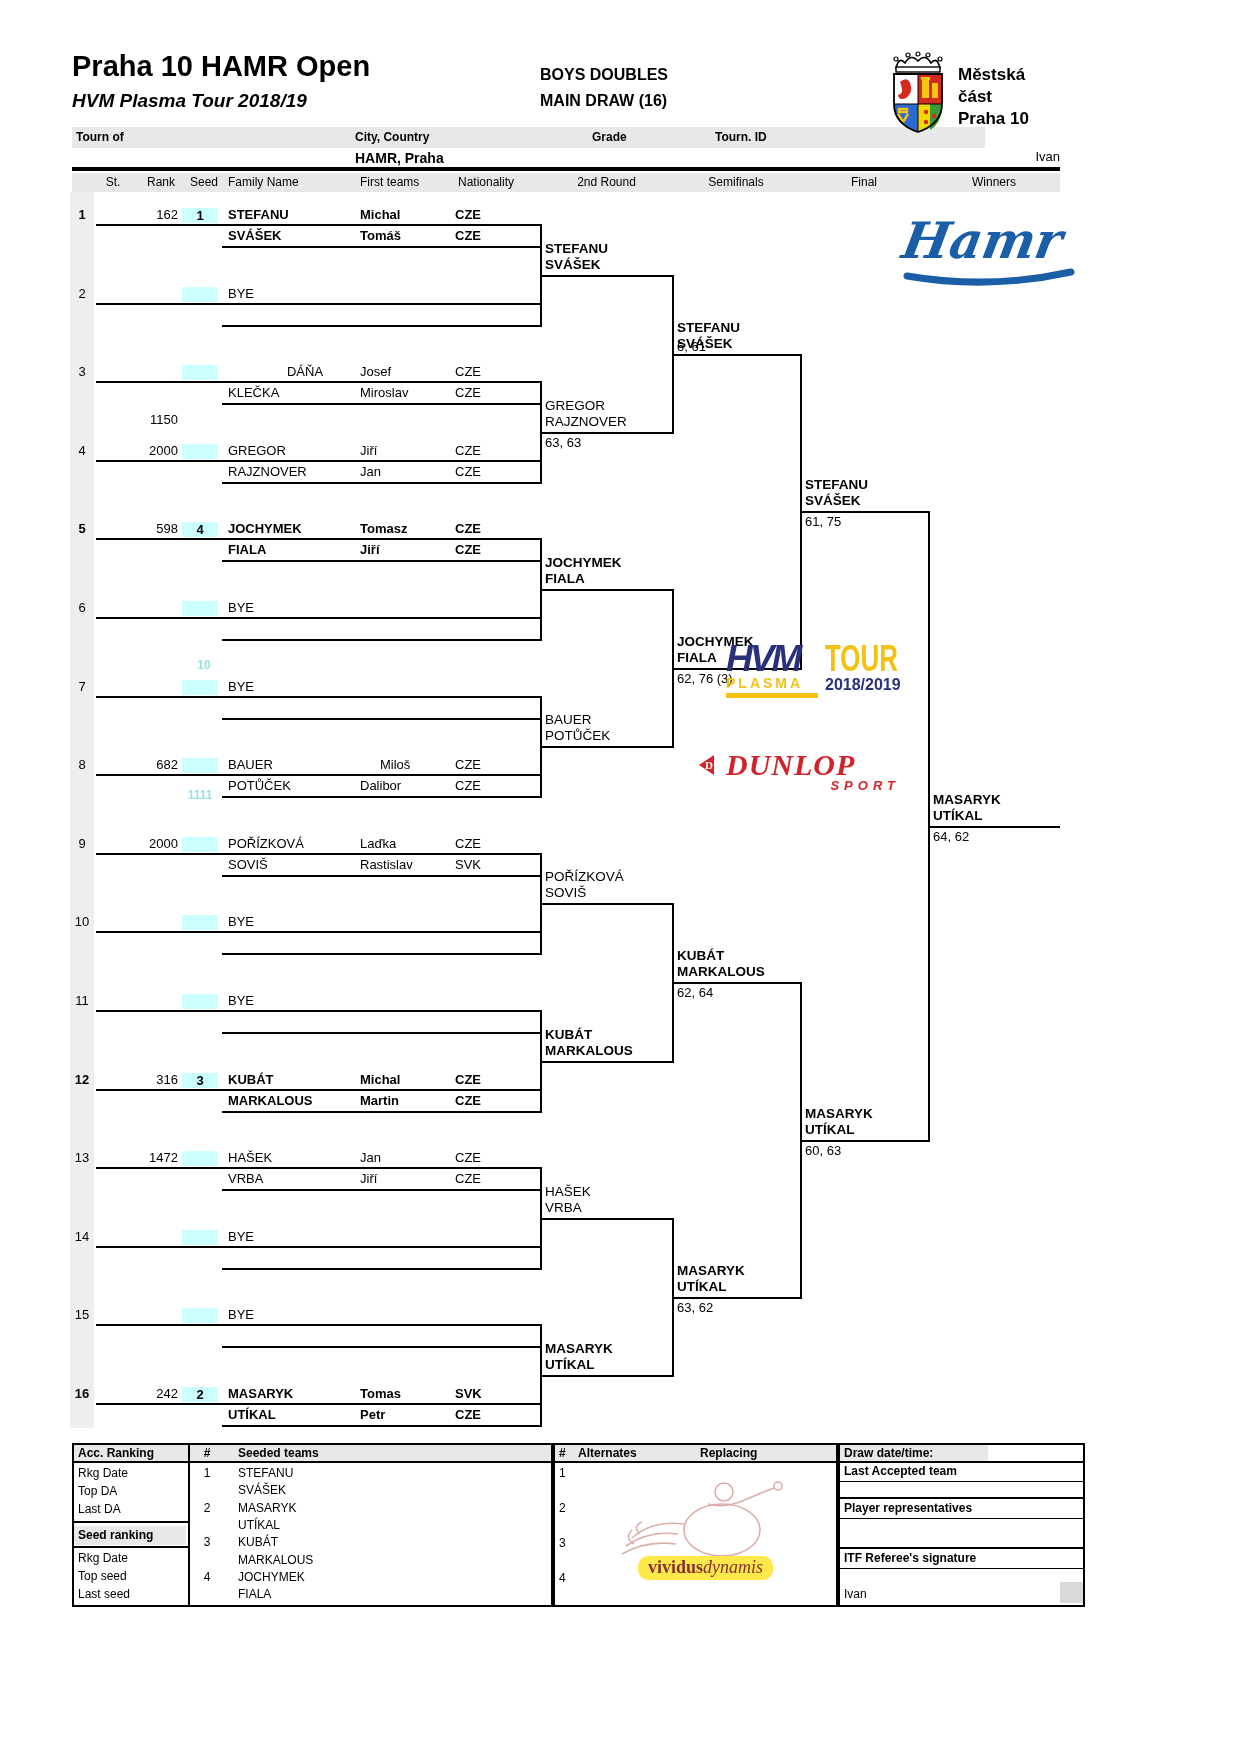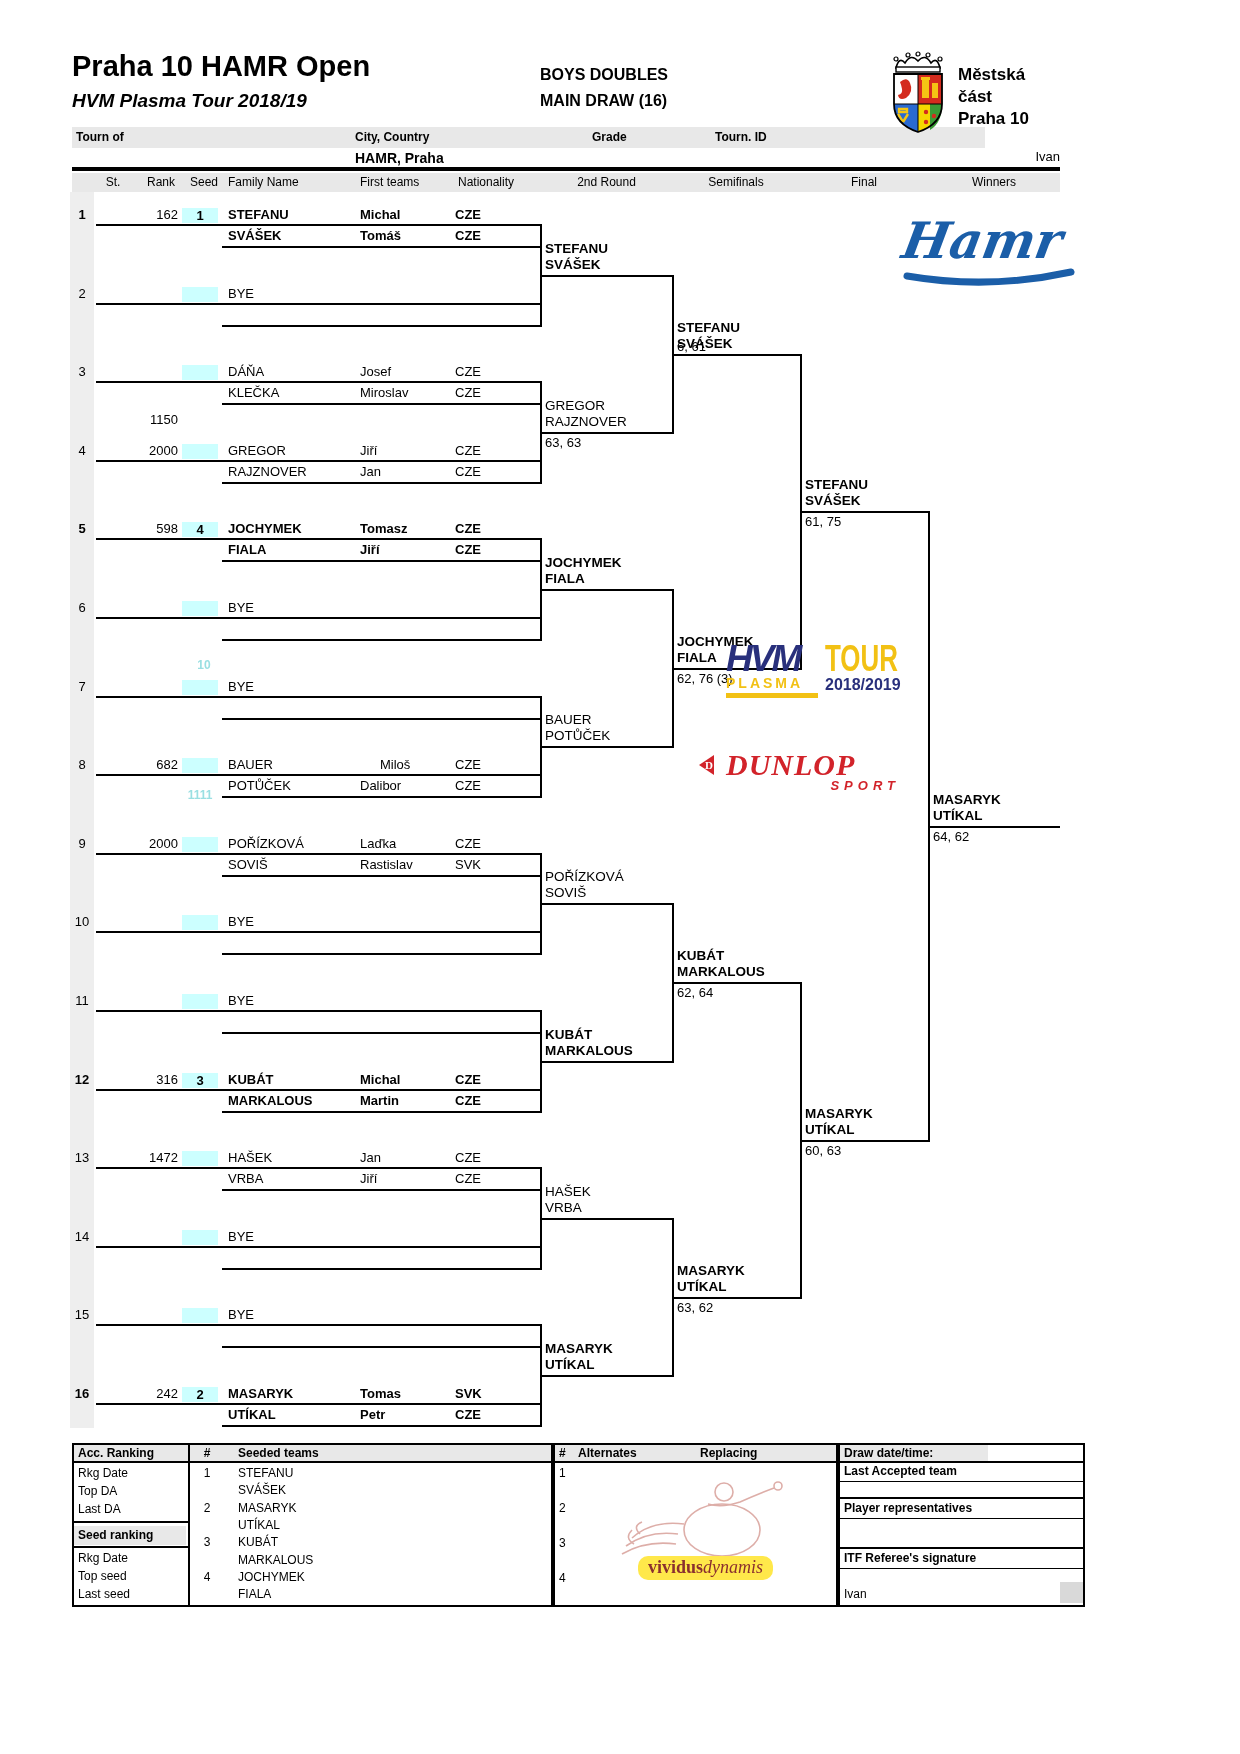--- a/index.html
+++ b/index.html
@@ -104,21 +104,21 @@
       <div class="abs ctr " style="left: 70px; top: 286px; width: 24px; font-size: 13px;">2</div>
       <div class="abs" style="left: 96px; top: 303px; width: 444px; height: 2px; background: rgb(0, 0, 0);"></div>
       <div class="abs" style="left: 222px; top: 325px; width: 318px; height: 2px; background: rgb(0, 0, 0);"></div>
       <div class="seedbox" style="left: 182px; top: 287px; width: 36px; height: 15px;"></div>
       <div class="abs" style="left: 228px; top: 286px; font-size: 13px;">BYE</div>
       <div class="abs ctr " style="left: 70px; top: 364px; width: 24px; font-size: 13px;">3</div>
       <div class="abs" style="left: 96px; top: 381px; width: 444px; height: 2px; background: rgb(0, 0, 0);"></div>
       <div class="abs" style="left: 222px; top: 403px; width: 318px; height: 2px; background: rgb(0, 0, 0);"></div>
       <div class="abs rt" style="left: 136px; top: 364px; width: 42px; font-size: 13px; margin-top: 48px;">1150</div>
       <div class="seedbox" style="left: 182px; top: 365px; width: 36px; height: 15px;"></div>
-      <div class="abs" style="left: 228px; top: 364px; width: 130px; font-size: 13px;">DÁŇA</div>
+      <div class="abs" style="left: 240px; top: 364px; width: 130px; font-size: 13px; text-align: center;">DÁŇA</div>
       <div class="abs" style="left: 360px; top: 364px; width: 90px; font-size: 13px;">Josef</div>
       <div class="abs" style="left: 455px; top: 364px; width: 60px; font-size: 13px;">CZE</div>
       <div class="abs" style="left: 228px; top: 385px; width: 130px; font-size: 13px;">KLEČKA</div>
       <div class="abs" style="left: 360px; top: 385px; width: 90px; font-size: 13px;">Miroslav</div>
       <div class="abs" style="left: 455px; top: 385px; width: 60px; font-size: 13px;">CZE</div>
       <div class="abs ctr " style="left: 70px; top: 443px; width: 24px; font-size: 13px;">4</div>
       <div class="abs" style="left: 96px; top: 460px; width: 444px; height: 2px; background: rgb(0, 0, 0);"></div>
       <div class="abs" style="left: 222px; top: 482px; width: 318px; height: 2px; background: rgb(0, 0, 0);"></div>
       <div class="abs rt" style="left: 136px; top: 443px; width: 42px; font-size: 13px;">2000</div>
       <div class="seedbox" style="left: 182px; top: 444px; width: 36px; height: 15px;"></div>

